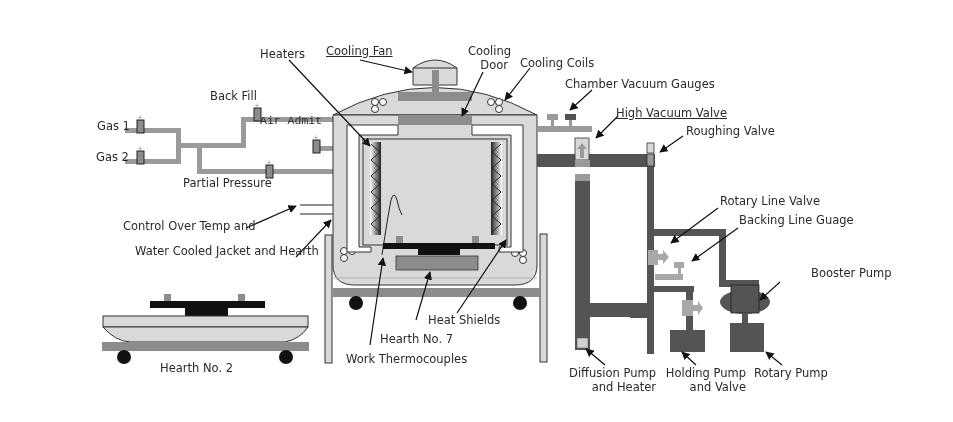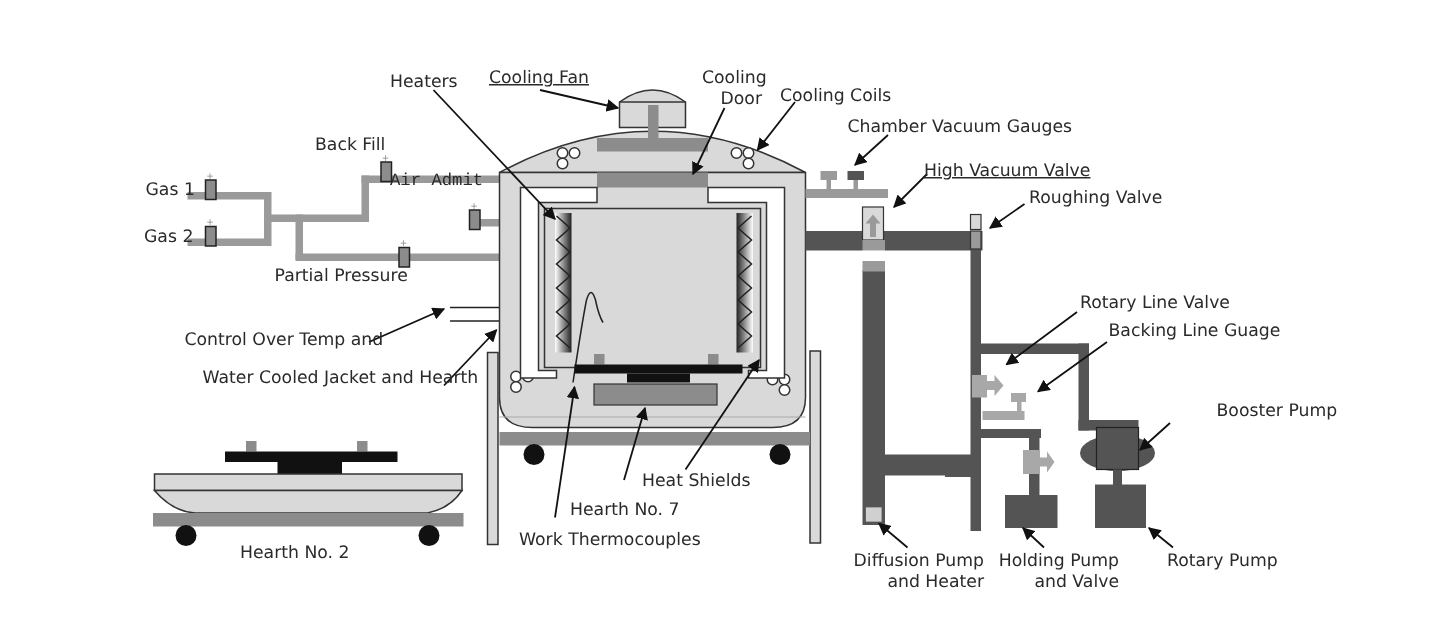--- a/index.html
+++ b/index.html
@@ -252,13 +252,13 @@
 <div class="lbl" style="left:346px;top:352px;text-align:center;">Work Thermocouples</div>
 <div class="lbl" style="left:160px;top:361px;">Hearth No. 2</div>
 <div class="lbl center" style="left:556px;top:366px;width:100px;">
   <div>Diffusion Pump</div>
   <div>and Heater</div>
 </div>
 <div class="lbl center" style="left:656px;top:366px;width:90px;">
   <div>Holding Pump</div>
   <div>and Valve</div>
 </div>
-<div class="lbl" style="left:778px;top:366px;text-align:center;">Rotary Pump</div>
+<div class="lbl" style="left:754px;top:366px;text-align:center;">Rotary Pump</div>
 
 </body></html>

